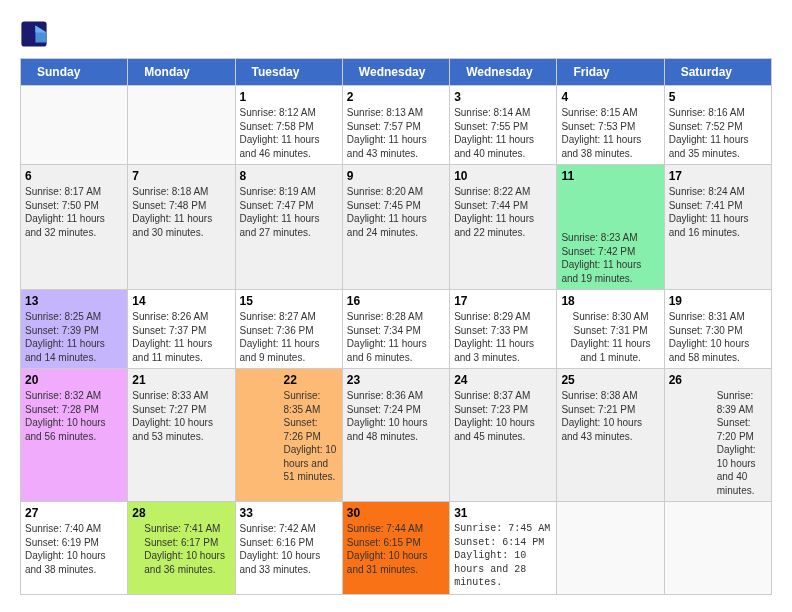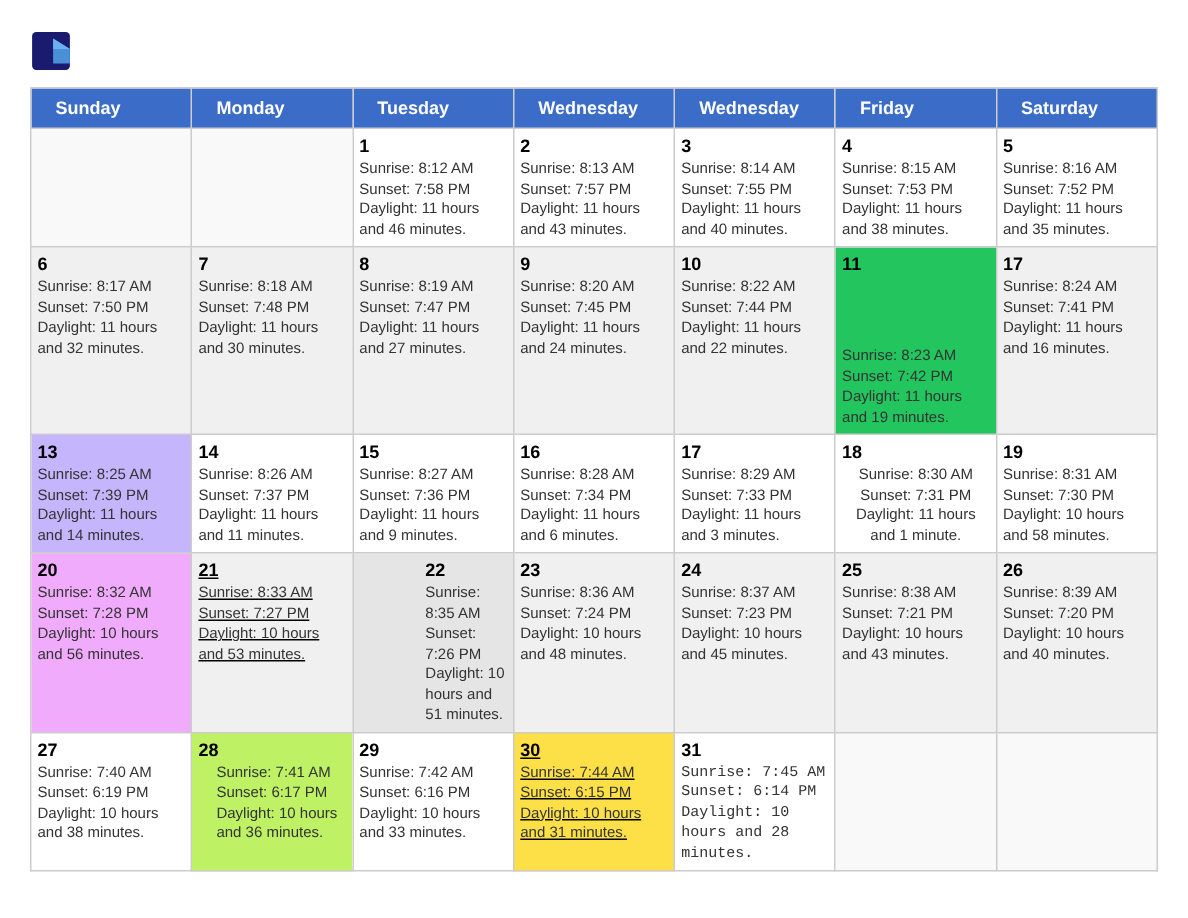--- a/index.html
+++ b/index.html
@@ -171,21 +171,21 @@
           <div class="day-info" style="white-space: pre-line;">Sunrise: 8:20 AM
 Sunset: 7:45 PM
 Daylight: 11 hours and 24 minutes.</div>
         </td>
         <td style="background: rgb(240, 240, 240);">
           <span class="day-number">10</span>
           <div class="day-info" style="white-space: pre-line;">Sunrise: 8:22 AM
 Sunset: 7:44 PM
 Daylight: 11 hours and 22 minutes.</div>
         </td>
-        <td style="background: #22c55e;">
+        <td style="background: #86efac;">
           <span class="day-number">11</span>
           <div class="day-info" style="white-space: pre-line; margin-top: 48px;">Sunrise: 8:23 AM
 Sunset: 7:42 PM
 Daylight: 11 hours and 19 minutes.</div>
         </td>
         <td style="background: rgb(240, 240, 240);">
           <span class="day-number">17</span>
           <div class="day-info" style="white-space: pre-line;">Sunrise: 8:24 AM
 Sunset: 7:41 PM
 Daylight: 11 hours and 16 minutes.</div>
@@ -235,27 +235,27 @@
 Daylight: 10 hours and 58 minutes.</div>
         </td>
       </tr>
       <tr>
         <td style="background: #f0abfc;">
           <span class="day-number">20</span>
           <div class="day-info" style="white-space: pre-line;">Sunrise: 8:32 AM
 Sunset: 7:28 PM
 Daylight: 10 hours and 56 minutes.</div>
         </td>
-        <td style="background: rgb(240, 240, 240); text-decoration: underline;">
+        <td style="background: rgb(240, 240, 240);">
           <span class="day-number">21</span>
           <div class="day-info" style="white-space: pre-line;">Sunrise: 8:33 AM
 Sunset: 7:27 PM
 Daylight: 10 hours and 53 minutes.</div>
         </td>
-        <td style="background: #e5e5e5; padding-left: 48px;">
+        <td style="background: #fdba74; padding-left: 48px;">
           <span class="day-number">22</span>
           <div class="day-info" style="white-space: pre-line;">Sunrise: 8:35 AM
 Sunset: 7:26 PM
 Daylight: 10 hours and 51 minutes.</div>
         </td>
         <td style="background: rgb(240, 240, 240);">
           <span class="day-number">23</span>
           <div class="day-info" style="white-space: pre-line;">Sunrise: 8:36 AM
 Sunset: 7:24 PM
 Daylight: 10 hours and 48 minutes.</div>
@@ -267,45 +267,45 @@
 Daylight: 10 hours and 45 minutes.</div>
         </td>
         <td style="background: rgb(240, 240, 240);">
           <span class="day-number">25</span>
           <div class="day-info" style="white-space: pre-line;">Sunrise: 8:38 AM
 Sunset: 7:21 PM
 Daylight: 10 hours and 43 minutes.</div>
         </td>
         <td style="background: rgb(240, 240, 240);">
           <span class="day-number">26</span>
-          <div class="day-info" style="white-space: pre-line;">Sunrise: 8:39 AM
+          <div class="day-info" style="white-space: pre-line; margin-left: 48px;">Sunrise: 8:39 AM
 Sunset: 7:20 PM
 Daylight: 10 hours and 40 minutes.</div>
         </td>
       </tr>
       <tr>
         <td style="background: rgb(255, 255, 255);">
           <span class="day-number">27</span>
           <div class="day-info" style="white-space: pre-line;">Sunrise: 7:40 AM
 Sunset: 6:19 PM
 Daylight: 10 hours and 38 minutes.</div>
         </td>
         <td style="background: #bef264;">
           <span class="day-number">28</span>
           <div class="day-info" style="white-space: pre-line; margin-left: 12px;">Sunrise: 7:41 AM
 Sunset: 6:17 PM
 Daylight: 10 hours and 36 minutes.</div>
         </td>
         <td style="background: rgb(255, 255, 255);">
-          <span class="day-number">29</span>
+          <span class="day-number">33</span>
           <div class="day-info" style="white-space: pre-line;">Sunrise: 7:42 AM
 Sunset: 6:16 PM
 Daylight: 10 hours and 33 minutes.</div>
         </td>
-        <td style="background: #fde047; text-decoration: underline;">
+        <td style="background: #f97316;">
           <span class="day-number">30</span>
           <div class="day-info" style="white-space: pre-line;">Sunrise: 7:44 AM
 Sunset: 6:15 PM
 Daylight: 10 hours and 31 minutes.</div>
         </td>
         <td style="background: rgb(255, 255, 255);">
           <span class="day-number">31</span>
           <div class="day-info" style="white-space: pre-line; font-family: Liberation Mono, monospace;">Sunrise: 7:45 AM
 Sunset: 6:14 PM
 Daylight: 10 hours and 28 minutes.</div>

